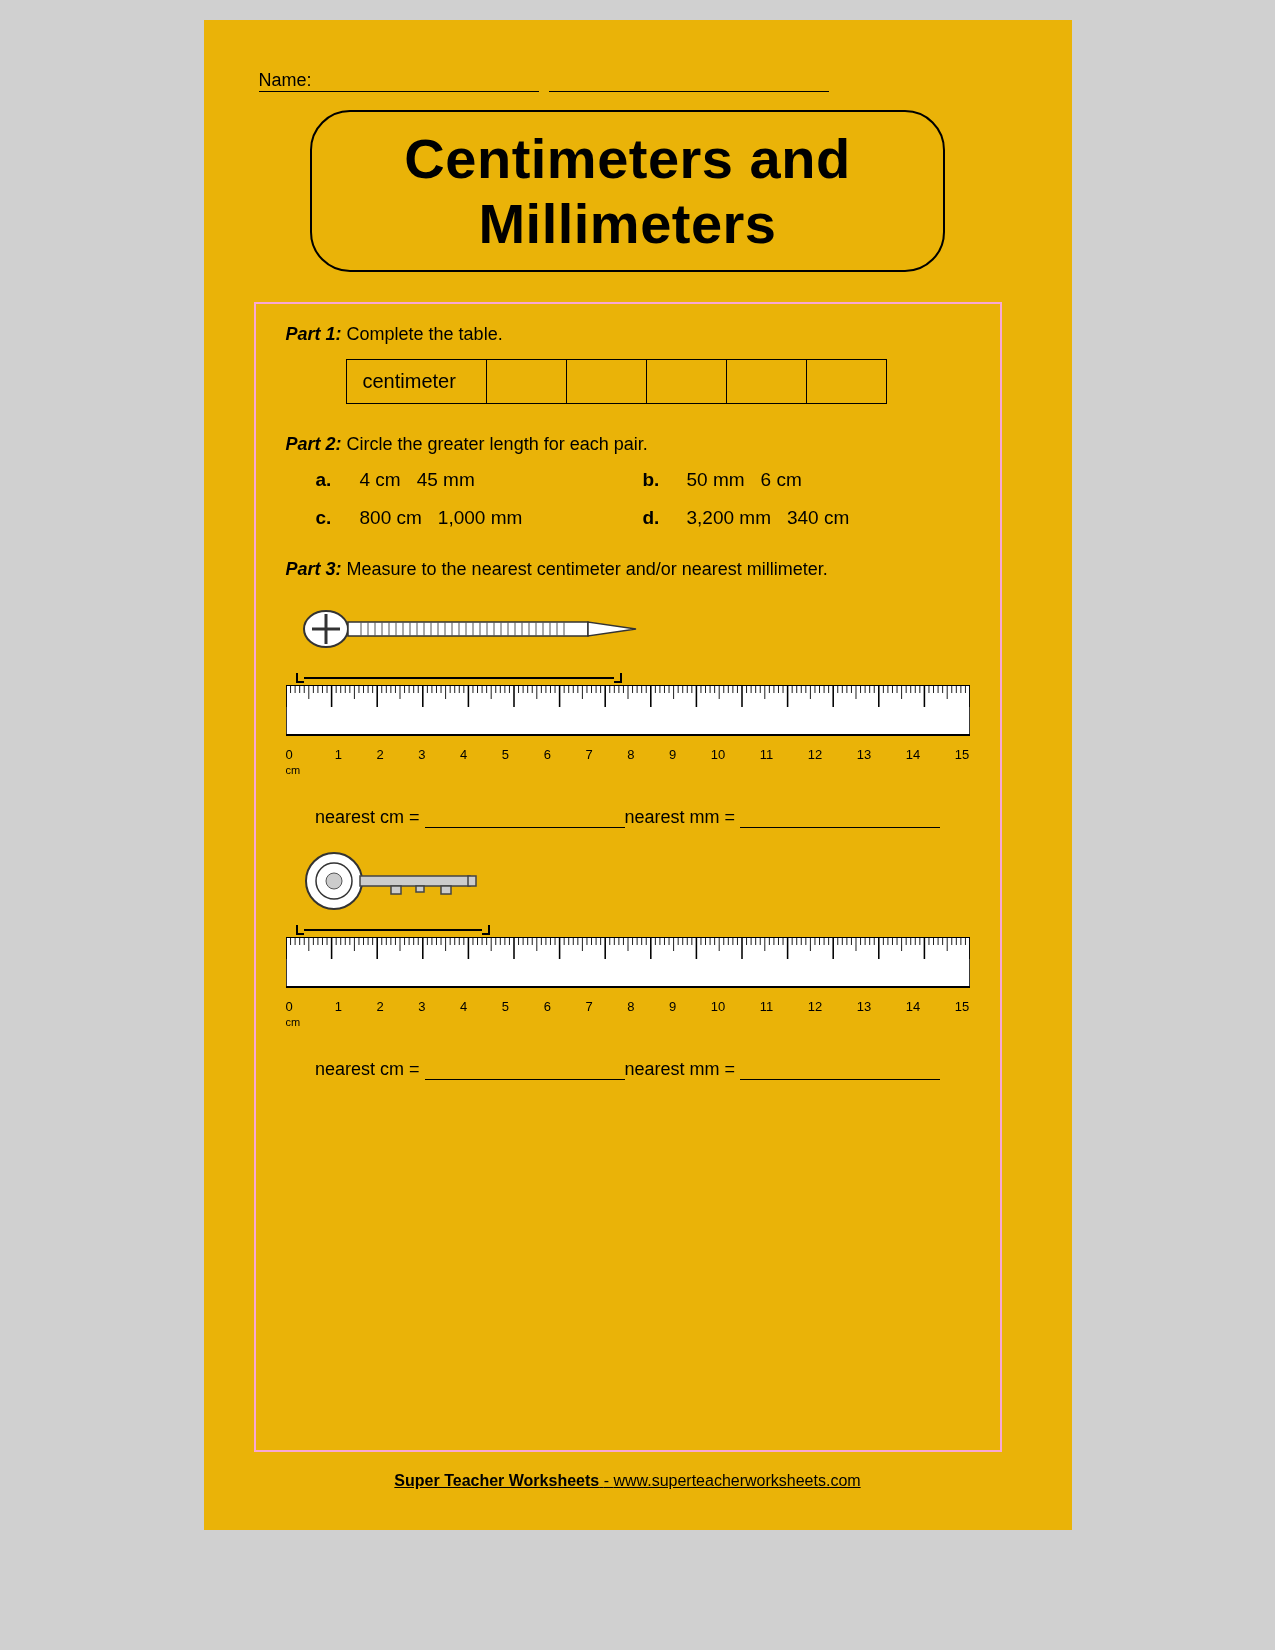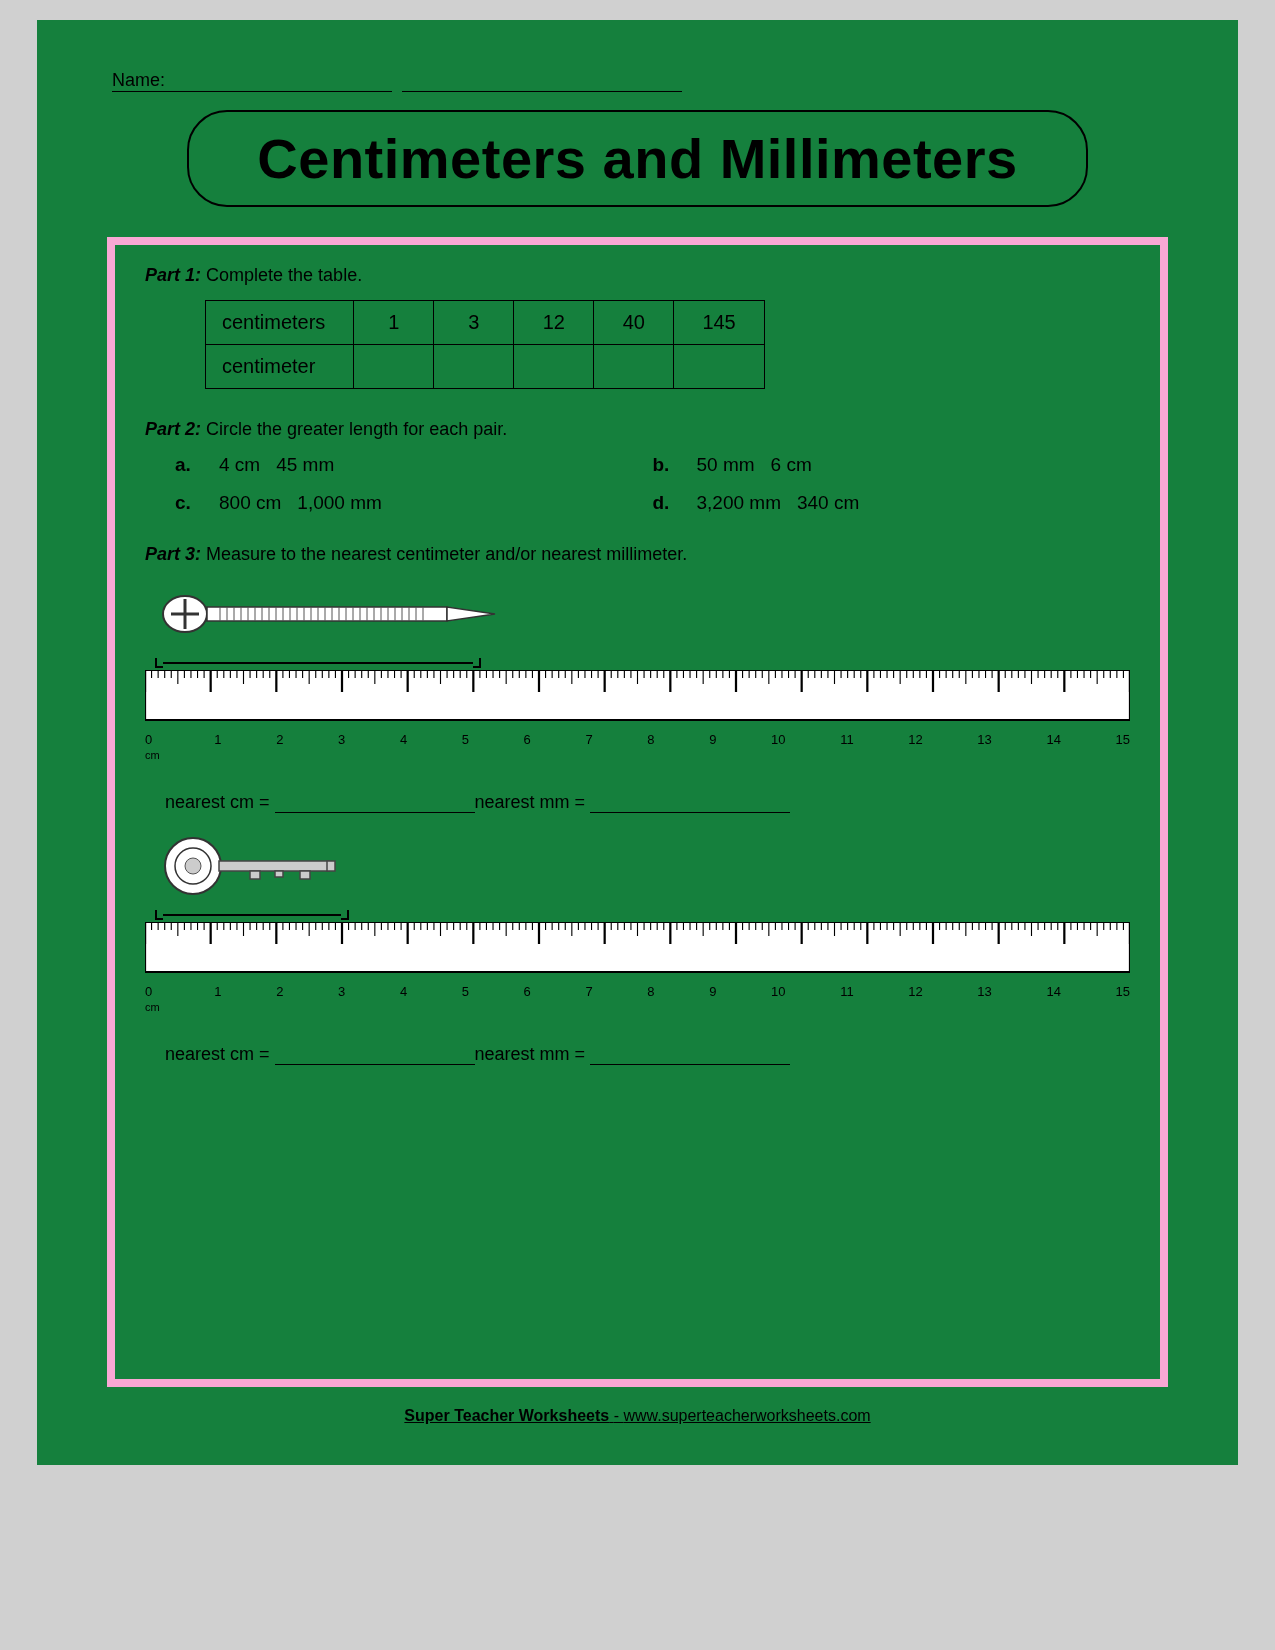--- a/index.html
+++ b/index.html
@@ -6,24 +6,24 @@
     body {
       background: #d0d0d0;
       display: flex;
       justify-content: center;
       align-items: flex-start;
       min-height: 100vh;
       padding: 20px;
       font-family: Arial, sans-serif;
     }
     .page {
-      width: 1201px;
+      width: 868px;
       min-height: 1320px;
-      background: #15803d;
-      padding: 50px 70px 40px 70px;
+      background: #eab308;
+      padding: 50px 70px 40px 50px;
       position: relative;
     }
     .name-line {
       font-size: 18px;
       margin-bottom: 18px;
       font-family: Arial, sans-serif;
     }
     .name-line span {
       display: inline-block;
       width: 280px;
@@ -40,21 +40,21 @@
       display: block;
       width: 85%;
     }
     .title-box h1 {
       font-size: 56px;
       font-weight: 900;
       font-family: Arial Black, Arial, sans-serif;
       letter-spacing: 0.5px;
     }
     .outer-border {
-      border: 8px solid #f9a8d4;
+      border: 2px solid #f9a8d4;
       padding: 20px 30px 30px 30px;
       min-height: 1150px;
     }
     .part-label {
       font-size: 18px;
       margin-bottom: 14px;
       font-family: Arial, sans-serif;
     }
     .part-label strong {
       font-style: italic;
@@ -105,21 +105,21 @@
       margin-left: 10px;
     }
     
     .ruler-container {
       margin: 0 0 10px 0;
       position: relative;
     }
     
     .answer-row {
       display: flex;
-      justify-content: flex-start;
+      justify-content: center;
       margin: 14px 20px 18px 20px;
       font-size: 18px;
       align-items: flex-end;
     }
     .answer-item {
       display: flex;
       align-items: flex-end;
       gap: 5px;
     }
     .answer-line {
@@ -157,28 +157,20 @@
 
   <div class="outer-border">
 
     <div class="part-label">
       <strong>Part 1:</strong>
       <span>Complete the table.</span>
     </div>
 
     <table class="conversion-table">
       <tbody>
-          <tr>
-        <td>centimeters</td>
-        <td>1</td>
-        <td>3</td>
-        <td>12</td>
-        <td>40</td>
-        <td>145</td>
-      </tr>
       <tr>
         <td>centimeter</td>
         <td>&nbsp;</td>
         <td>&nbsp;</td>
         <td>&nbsp;</td>
         <td>&nbsp;</td>
         <td>&nbsp;</td>
       </tr>
     </tbody>
       </table>

